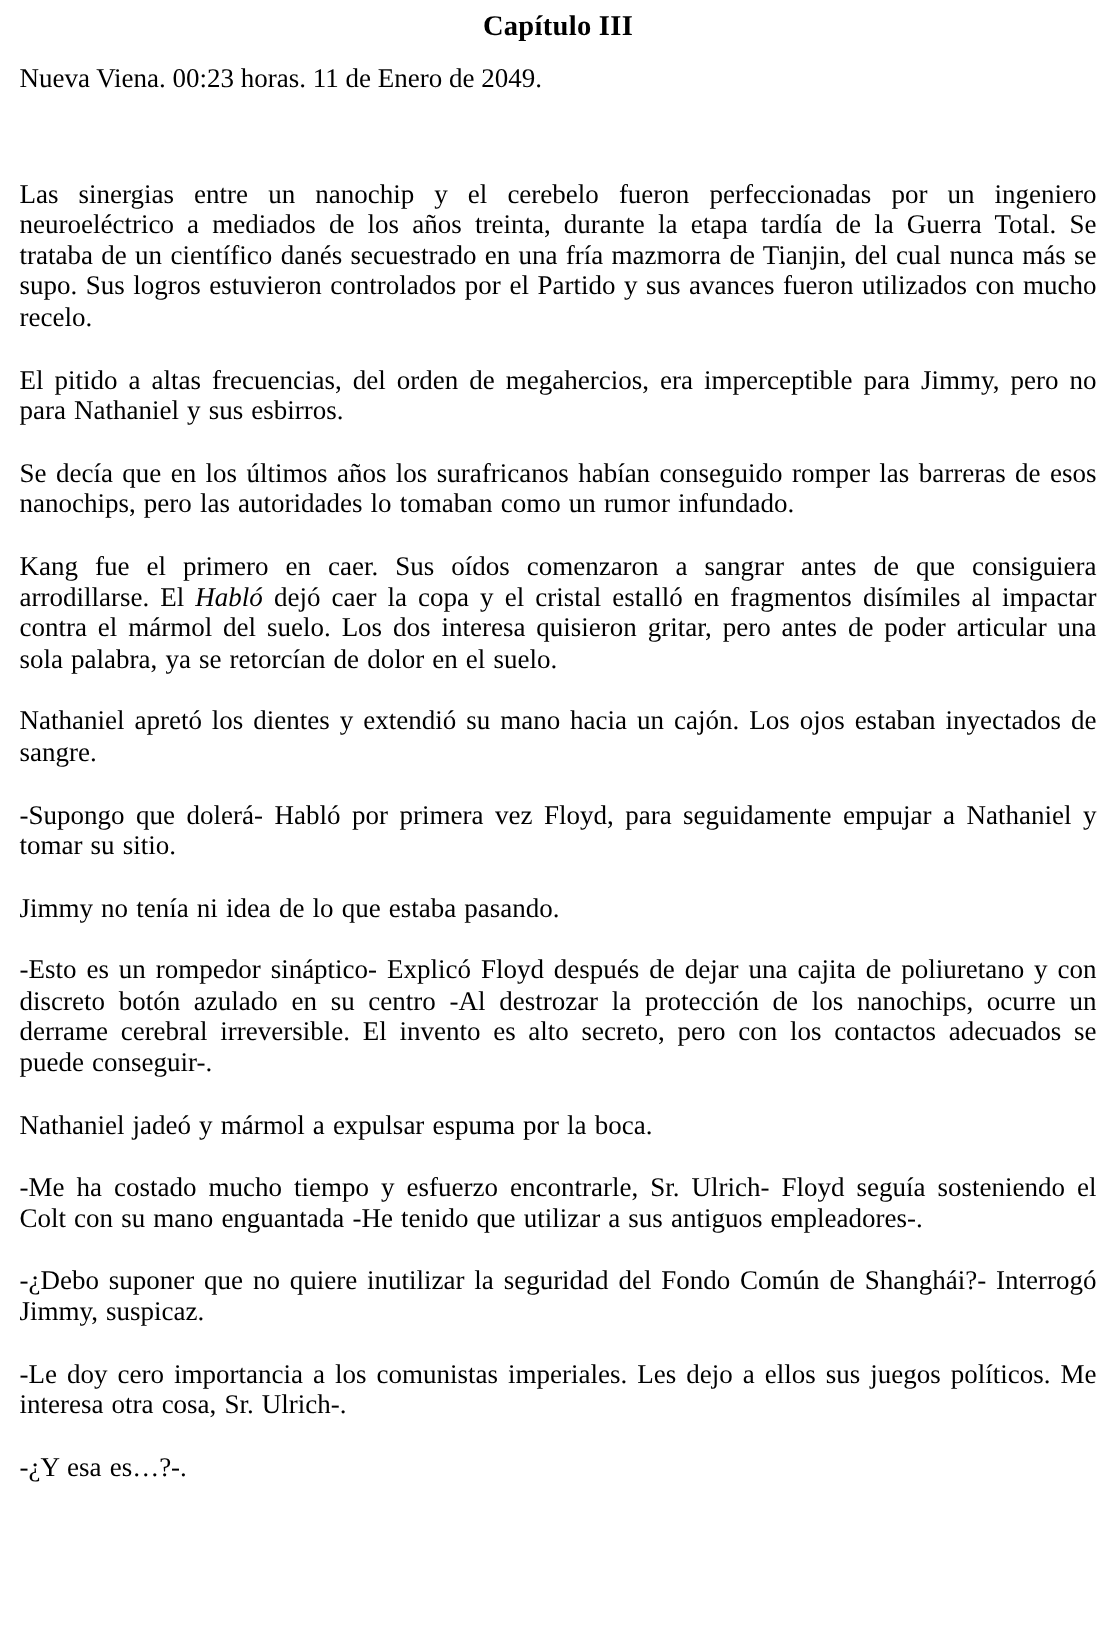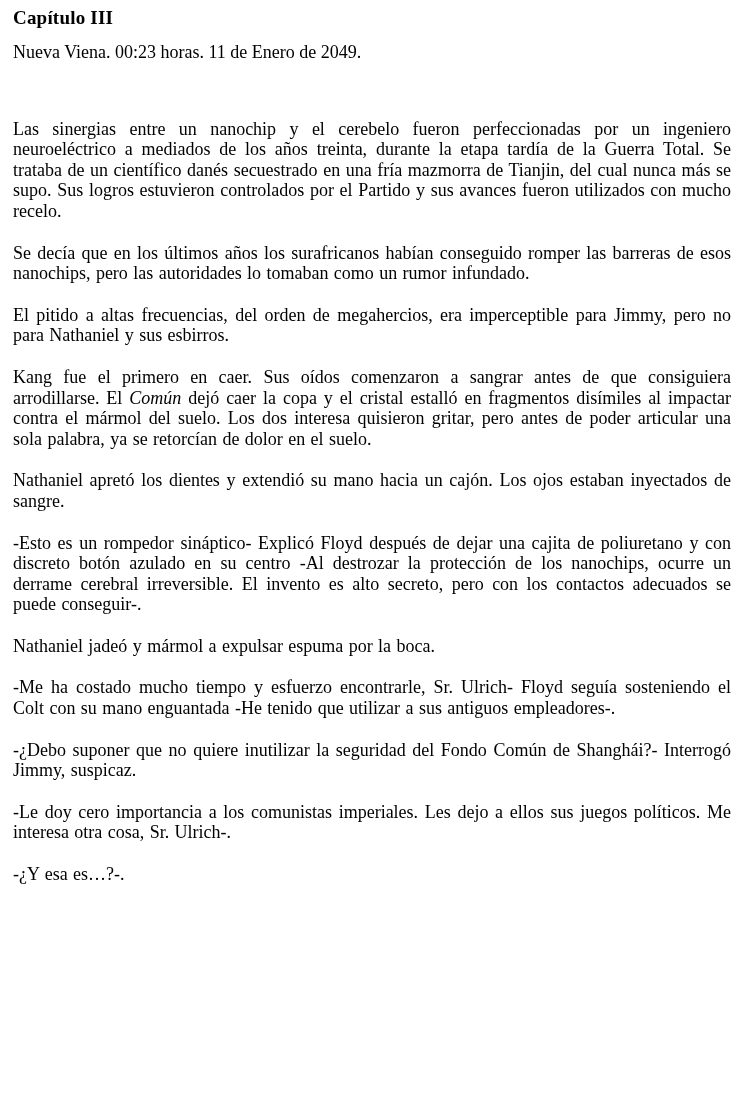--- a/index.html
+++ b/index.html
@@ -19,20 +19,21 @@
     box-sizing: border-box;
     width: 745px;
     height: 1096px;
     padding: 7px 14px 0 13px;
     background: #ffffff;
   }
   .chapter-title {
     margin: 0;
     font-size: 19px;
     font-weight: bold;
+    text-align: center;
     line-height: 22px;
     letter-spacing: 0.2px;
   }
   .dateline {
     margin: 13px 0 0 0;
     padding-right: 31px;
     line-height: 20.6px;
   }
   .body-text {
     margin-top: 56px;
@@ -56,30 +57,32 @@
 <div class="page">
 
   <h1 class="chapter-title">Capítulo III</h1>
 
   <p class="dateline">Nueva Viena. 00:23 horas. 11 de Enero de 2049.</p>
 
   <div class="body-text">
 
     <p>Las sinergias entre un nanochip y el cerebelo fueron perfeccionadas por un ingeniero neuroeléctrico a mediados de los años treinta, durante la etapa tardía de la Guerra Total. Se trataba de un científico danés secuestrado en una fría mazmorra de Tianjin, del cual nunca más se supo. Sus logros estuvieron controlados por el Partido y sus avances fueron utilizados con mucho recelo.</p>
 
+    <p>El pitido a altas frecuencias, del orden de megahercios, era imperceptible para Jimmy, pero no para Nathaniel y sus esbirros.</p>
+
     <p>Se decía que en los últimos años los surafricanos habían conseguido romper las barreras de esos nanochips, pero las autoridades lo tomaban como un rumor infundado.</p>
 
-    <p>El pitido a altas frecuencias, del orden de megahercios, era imperceptible para Jimmy, pero no para Nathaniel y sus esbirros.</p>
-
-    <p><span>Kang fue el primero en caer. Sus oídos comenzaron a sangrar antes de que consiguiera arrodillarse. El </span><span class="italic">Común</span><span> dejó caer la copa y el cristal estalló en fragmentos disímiles al impactar contra el mármol del suelo. Los dos interesa quisieron gritar, pero antes de poder articular una sola palabra, ya se retorcían de dolor en el suelo.</span></p>
+    <p><span>Kang fue el primero en caer. Sus oídos comenzaron a sangrar antes de que consiguiera arrodillarse. El </span><span class="italic">Habló</span><span> dejó caer la copa y el cristal estalló en fragmentos disímiles al impactar contra el mármol del suelo. Los dos interesa quisieron gritar, pero antes de poder articular una sola palabra, ya se retorcían de dolor en el suelo.</span></p>
 
 
     <p>Nathaniel apretó los dientes y extendió su mano hacia un cajón. Los ojos estaban inyectados de sangre.</p>
 
+    <p>-Supongo que dolerá- Habló por primera vez Floyd, para seguidamente empujar a Nathaniel y tomar su sitio.</p>
 
+    <p>Jimmy no tenía ni idea de lo que estaba pasando.</p>
 
     <p>-Esto es un rompedor sináptico- Explicó Floyd después de dejar una cajita de poliuretano y con discreto botón azulado en su centro -Al destrozar la protección de los nanochips, ocurre un derrame cerebral irreversible. El invento es alto secreto, pero con los contactos adecuados se puede conseguir-.</p>
 
     <p>Nathaniel jadeó y mármol a expulsar espuma por la boca.</p>
 
     <p>-Me ha costado mucho tiempo y esfuerzo encontrarle, Sr. Ulrich- Floyd seguía sosteniendo el Colt con su mano enguantada -He tenido que utilizar a sus antiguos empleadores-.</p>
 
     <p>-¿Debo suponer que no quiere inutilizar la seguridad del Fondo Común de Shanghái?- Interrogó Jimmy, suspicaz.</p>
 
     <p>-Le doy cero importancia a los comunistas imperiales. Les dejo a ellos sus juegos políticos. Me interesa otra cosa, Sr. Ulrich-.</p>

